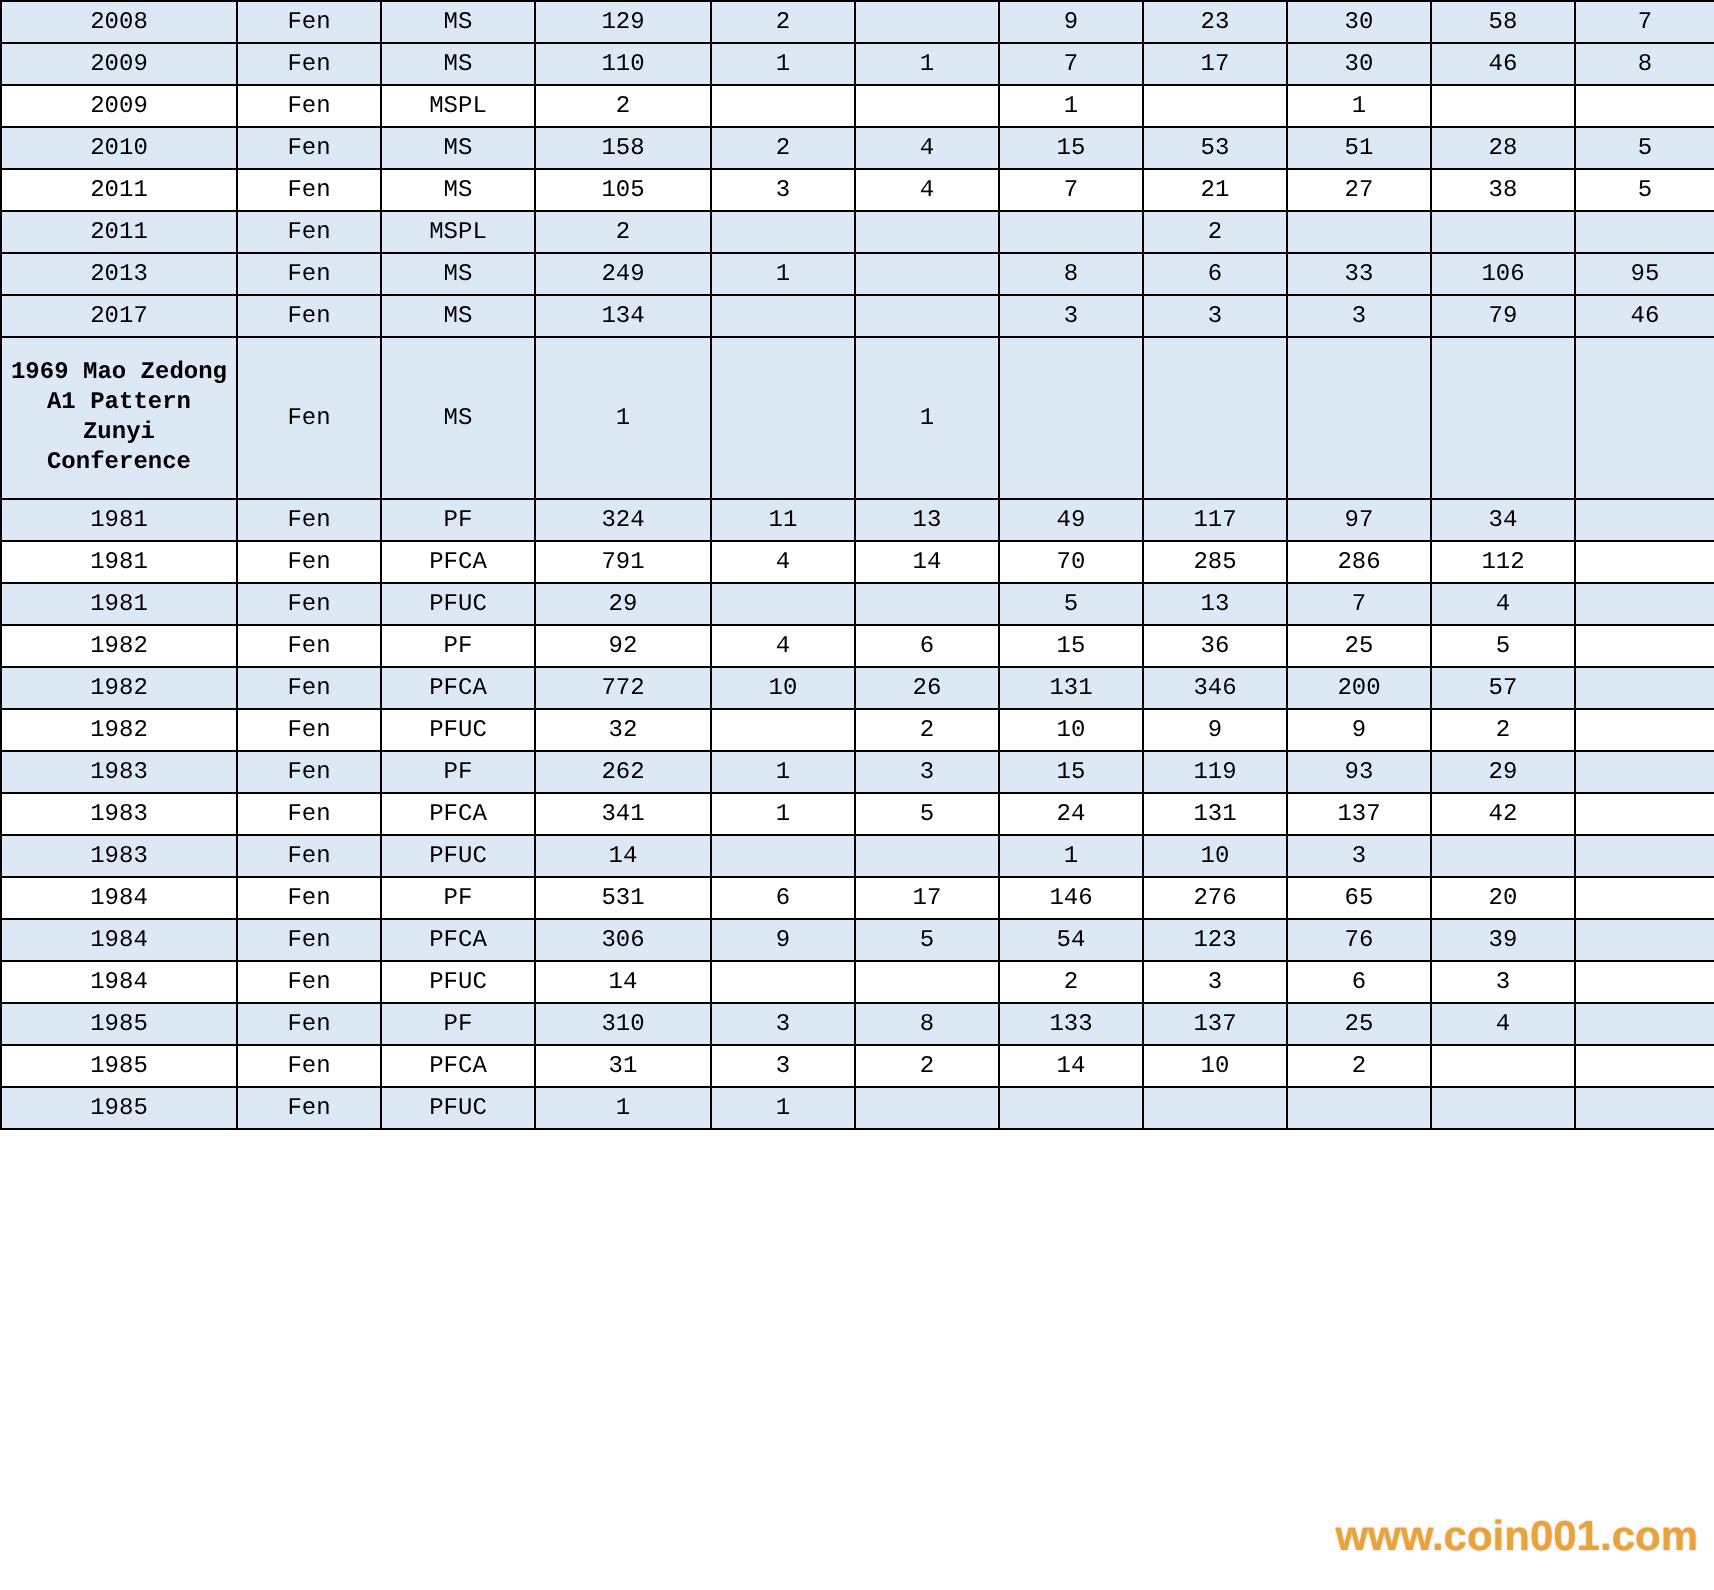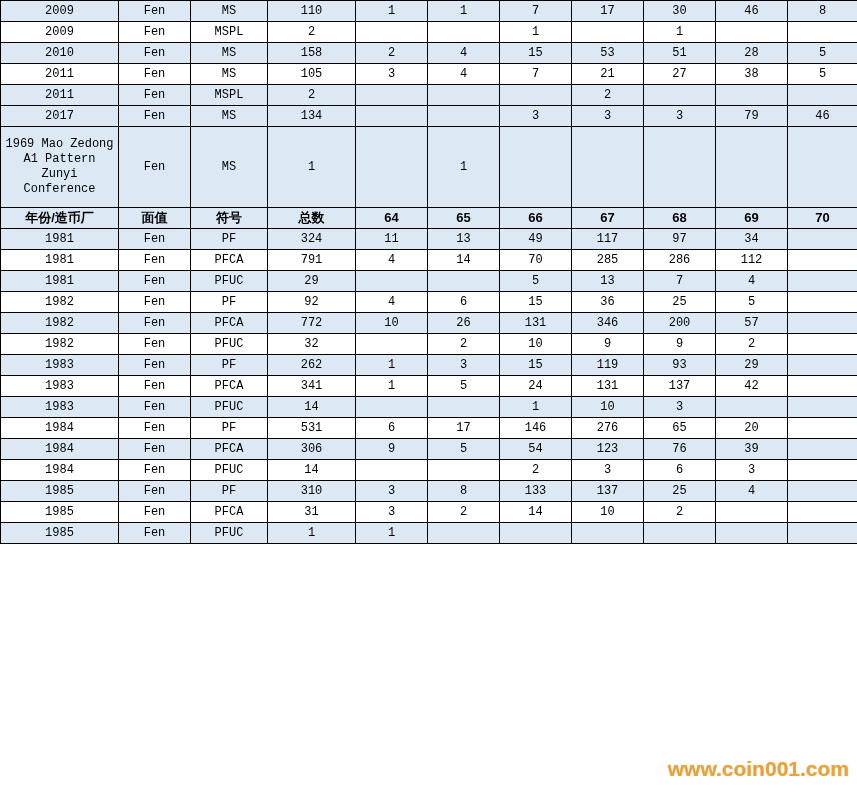--- a/index.html
+++ b/index.html
@@ -53,20 +53,21 @@
     font-weight: bold;
     font-family: "Liberation Sans", "DejaVu Sans", sans-serif;
     font-size: 13px;
   }
   tr.tall td {
     height: 78px;
   }
   td.desc {
     font-size: 12px;
     line-height: 1.3;
+    font-weight: bold;
   }
   .watermark {
     position: absolute;
     right: 8px;
     bottom: 14px;
     font-family: "Liberation Sans", "DejaVu Sans", sans-serif;
     font-size: 21px;
     font-weight: bold;
     color: #e8a33d;
     letter-spacing: 0px;
@@ -86,20 +87,33 @@
       <col class="c4">
     <col class="c5">
       <col class="c6">
       <col class="c7">
       <col class="c8">
       <col class="c9">
       <col class="c10">
   </colgroup>
   <tbody id="table-body">
       <tr class="alt">
+        <td>2008</td>
+        <td>Fen</td>
+        <td>MS</td>
+        <td>129</td>
+        <td>2</td>
+        <td></td>
+        <td>9</td>
+        <td>23</td>
+        <td>30</td>
+        <td>58</td>
+        <td>7</td>
+      </tr>
+      <tr class="alt">
         <td>2009</td>
         <td>Fen</td>
         <td>MS</td>
         <td>110</td>
         <td>1</td>
         <td>1</td>
         <td>7</td>
         <td>17</td>
         <td>30</td>
         <td>46</td>
@@ -151,20 +165,33 @@
         <td>2</td>
         <td></td>
         <td></td>
         <td></td>
         <td>2</td>
         <td></td>
         <td></td>
         <td></td>
       </tr>
       <tr class="alt">
+        <td>2013</td>
+        <td>Fen</td>
+        <td>MS</td>
+        <td>249</td>
+        <td>1</td>
+        <td></td>
+        <td>8</td>
+        <td>6</td>
+        <td>33</td>
+        <td>106</td>
+        <td>95</td>
+      </tr>
+      <tr class="alt">
         <td>2017</td>
         <td>Fen</td>
         <td>MS</td>
         <td>134</td>
         <td></td>
         <td></td>
         <td>3</td>
         <td>3</td>
         <td>3</td>
         <td>79</td>
@@ -175,33 +202,20 @@
         <td>Fen</td>
         <td>MS</td>
         <td>1</td>
         <td></td>
         <td>1</td>
         <td></td>
         <td></td>
         <td></td>
         <td></td>
         <td></td>
-      </tr>
-      <tr class="hdr">
-        <td>年份/造币厂</td>
-        <td>面值</td>
-        <td>符号</td>
-        <td>总数</td>
-        <td>64</td>
-        <td>65</td>
-        <td>66</td>
-        <td>67</td>
-        <td>68</td>
-        <td>69</td>
-        <td>70</td>
       </tr>
       <tr class="alt">
         <td>1981</td>
         <td>Fen</td>
         <td>PF</td>
         <td>324</td>
         <td>11</td>
         <td>13</td>
         <td>49</td>
         <td>117</td>

